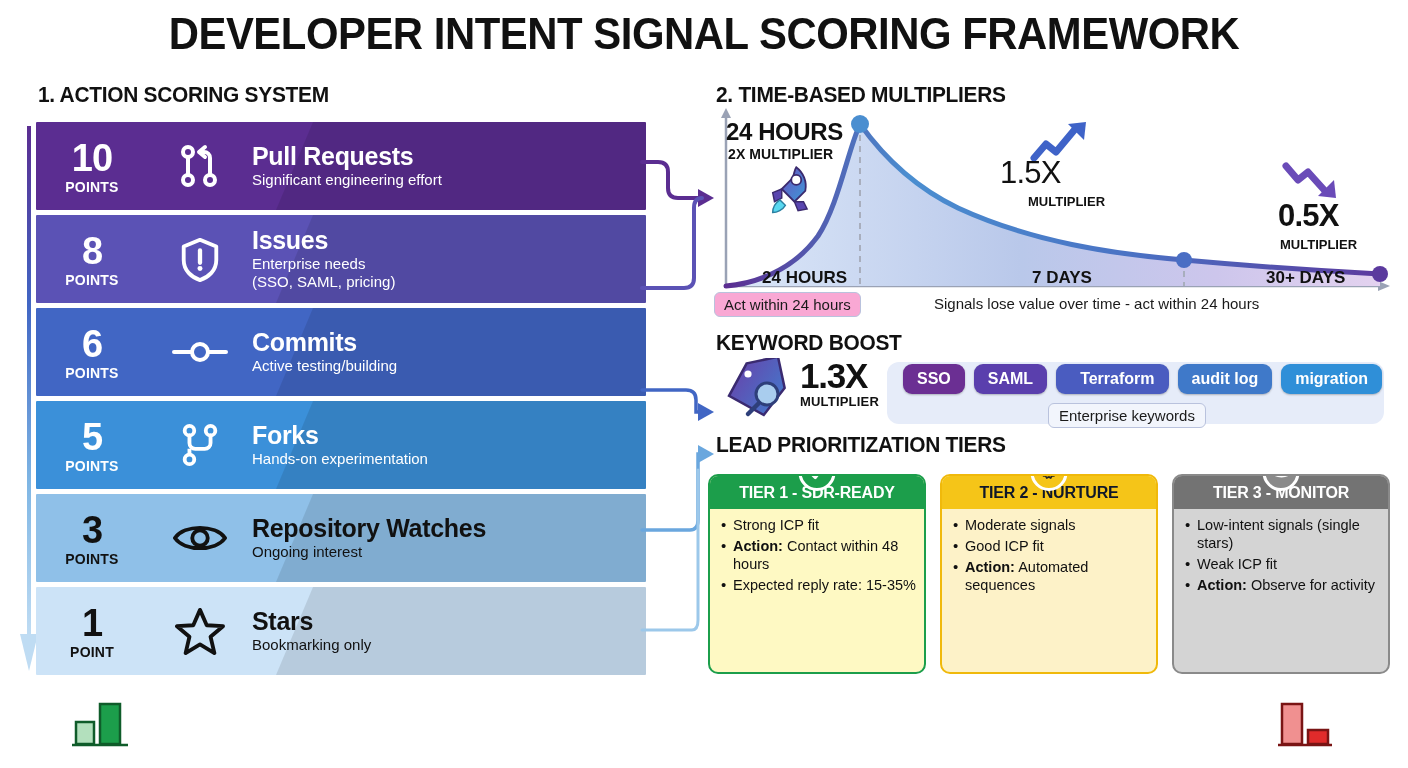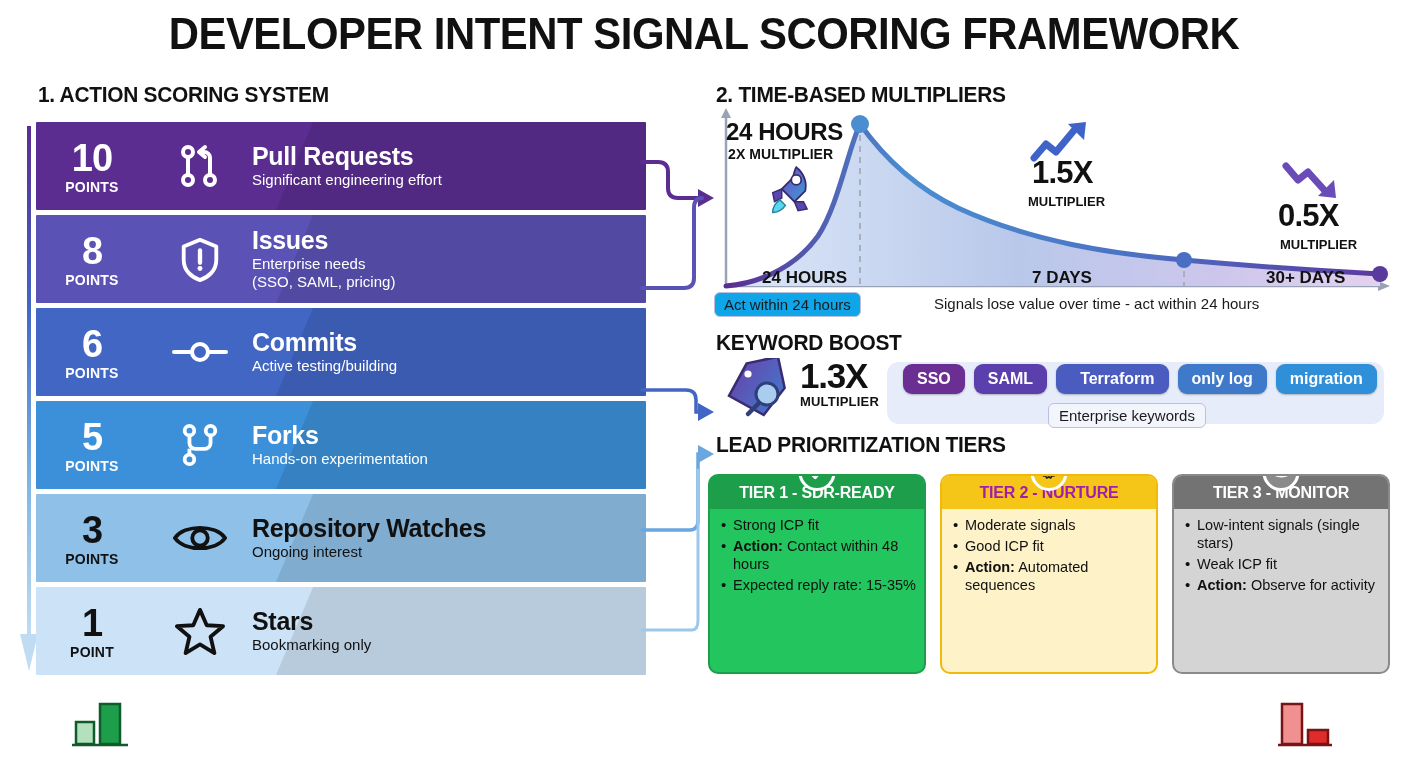--- a/index.html
+++ b/index.html
@@ -62,31 +62,31 @@
   #vgrad { position:absolute; left:18px; top:126px; width:22px; height:548px; }
 
   
   #connectors { position:absolute; left:640px; top:110px; width:80px; height:580px; }
 
   
   #chartbox { position:absolute; left:712px; top:108px; width:680px; height:200px; }
   .clabel { position:absolute; color:#111; text-align:center; }
   #lbl24h  { left:726px; top:118px; font-size:24px; font-weight:700; letter-spacing:-0.4px;}
   #lbl24hx { left:728px; top:146px; font-size:14px; font-weight:700; letter-spacing:0.1px;}
-  #lbl15   { left:1032px; top:155px; font-size:31px; font-weight:700; letter-spacing:-0.8px;}
+  #lbl15   { left:1000px; top:155px; font-size:31px; font-weight:400; letter-spacing:-0.8px;}
   #lbl15m  { left:1028px; top:194px; font-size:13px; font-weight:700;}
   #lbl05   { left:1278px; top:198px; font-size:31px; font-weight:700; letter-spacing:-0.8px;}
   #lbl05m  { left:1280px; top:237px; font-size:13px; font-weight:700;}
   .xtick { position:absolute; font-size:17px; font-weight:700; color:#111;}
   #xt1 { left:762px; top:268px; }
   #xt2 { left:1032px; top:268px; }
   #xt3 { left:1266px; top:268px; }
   #actbadge {
     position:absolute; left:714px; top:292px;
-    background:#0ea5e9; border:1px solid #b9c2dd; border-radius:6px;
+    background:#f9a8d4; border:1px solid #b9c2dd; border-radius:6px;
     padding:3px 9px; font-size:15px; color:#1a1a1a;
   }
   #decaynote { position:absolute; left:934px; top:295px; font-size:15px; color:#1a1a1a; }
 
   
   #kwmult { position:absolute; left:800px; top:358px; }
   #kwmult .big { font-size:35px; font-weight:700; color:#111; letter-spacing:-1.2px; line-height:1;}
   #kwmult .small { font-size:13px; font-weight:700; color:#111; margin-top:1px; letter-spacing:0.2px;}
   #kwpanel {
     position:absolute; left:887px; top:362px; width:497px; height:62px;
@@ -372,27 +372,27 @@
   </svg>
   <div id="kwmult">
     <div class="big">1.3X</div>
     <div class="small">MULTIPLIER</div>
   </div>
   <div id="kwpanel"></div>
   <div id="kwpills">
       <div class="pill" style="background: rgb(107, 47, 147);">SSO</div>
       <div class="pill" style="background: rgb(90, 63, 173);">SAML</div>
       <div class="pill" style="background: rgb(74, 92, 192); padding-left: 24px;">Terraform</div>
-      <div class="pill" style="background: rgb(63, 121, 201);">only log</div>
+      <div class="pill" style="background: rgb(63, 121, 201);">audit log</div>
       <div class="pill" style="background: rgb(47, 143, 216);">migration</div>
     </div>
   <div id="kwcaption">Enterprise keywords</div>
 
   <div id="tiers">
-      <div class="tcard tcwrap" style="border: 2px solid rgb(28, 158, 75); background: #22c55e;">
+      <div class="tcard tcwrap" style="border: 2px solid rgb(28, 158, 75); background: #fef9c3;">
         <div class="ticon" style="background: rgb(28, 158, 75);">
           <svg viewBox="0 0 24 24" width="21" height="21">
             <polyline points="5,13 10,18 19,7" fill="none" stroke="#fff" stroke-width="3.2" stroke-linecap="round" stroke-linejoin="round"></polyline>
           </svg>
         </div>
         <div class="thead" style="background: rgb(28, 158, 75); color: rgb(255, 255, 255);">TIER 1 - SDR-READY</div>
         <div class="tbody">
           <ul>
             <li>Strong ICP fit</li>
             <li><b>Action:</b> Contact within 48 hours</li>
@@ -400,21 +400,21 @@
           </ul>
         </div>
       </div>
       <div class="tcard tcwrap" style="border: 2px solid rgb(240, 185, 11); background: rgb(253, 242, 200);">
         <div class="ticon" style="background: rgb(245, 197, 24);">
           <svg viewBox="0 0 24 24" width="21" height="21">
             <path d="M12 8.2a3.8 3.8 0 1 0 0 7.6 3.8 3.8 0 0 0 0-7.6z" fill="none" stroke="#222" stroke-width="2"></path>
             <path d="M12 2.2l1.6 2.1 2.6-.6.5 2.6 2.5 1-1.1 2.4 1.6 2.1-2.2 1.5.3 2.6-2.6.2-1.2 2.4-2.3-1.2-2.3 1.2-1.2-2.4-2.6-.2.3-2.6L3 12.9l1.6-2.1L3.5 8.4l2.5-1 .5-2.6 2.6.6z" fill="none" stroke="#222" stroke-width="1.7" stroke-linejoin="round"></path>
           </svg>
         </div>
-        <div class="thead" style="background: rgb(245, 197, 24); color: #a21caf;">TIER 2 - NURTURE</div>
+        <div class="thead" style="background: rgb(245, 197, 24); color: #0f172a;">TIER 2 - NURTURE</div>
         <div class="tbody">
           <ul>
             <li>Moderate signals</li>
             <li>Good ICP fit</li>
             <li><b>Action:</b> Automated sequences</li>
           </ul>
         </div>
       </div>
       <div class="tcard tcwrap" style="border: 2px solid rgb(138, 138, 138); background: rgb(212, 212, 212);">
         <div class="ticon" style="background: rgb(138, 138, 138);">

